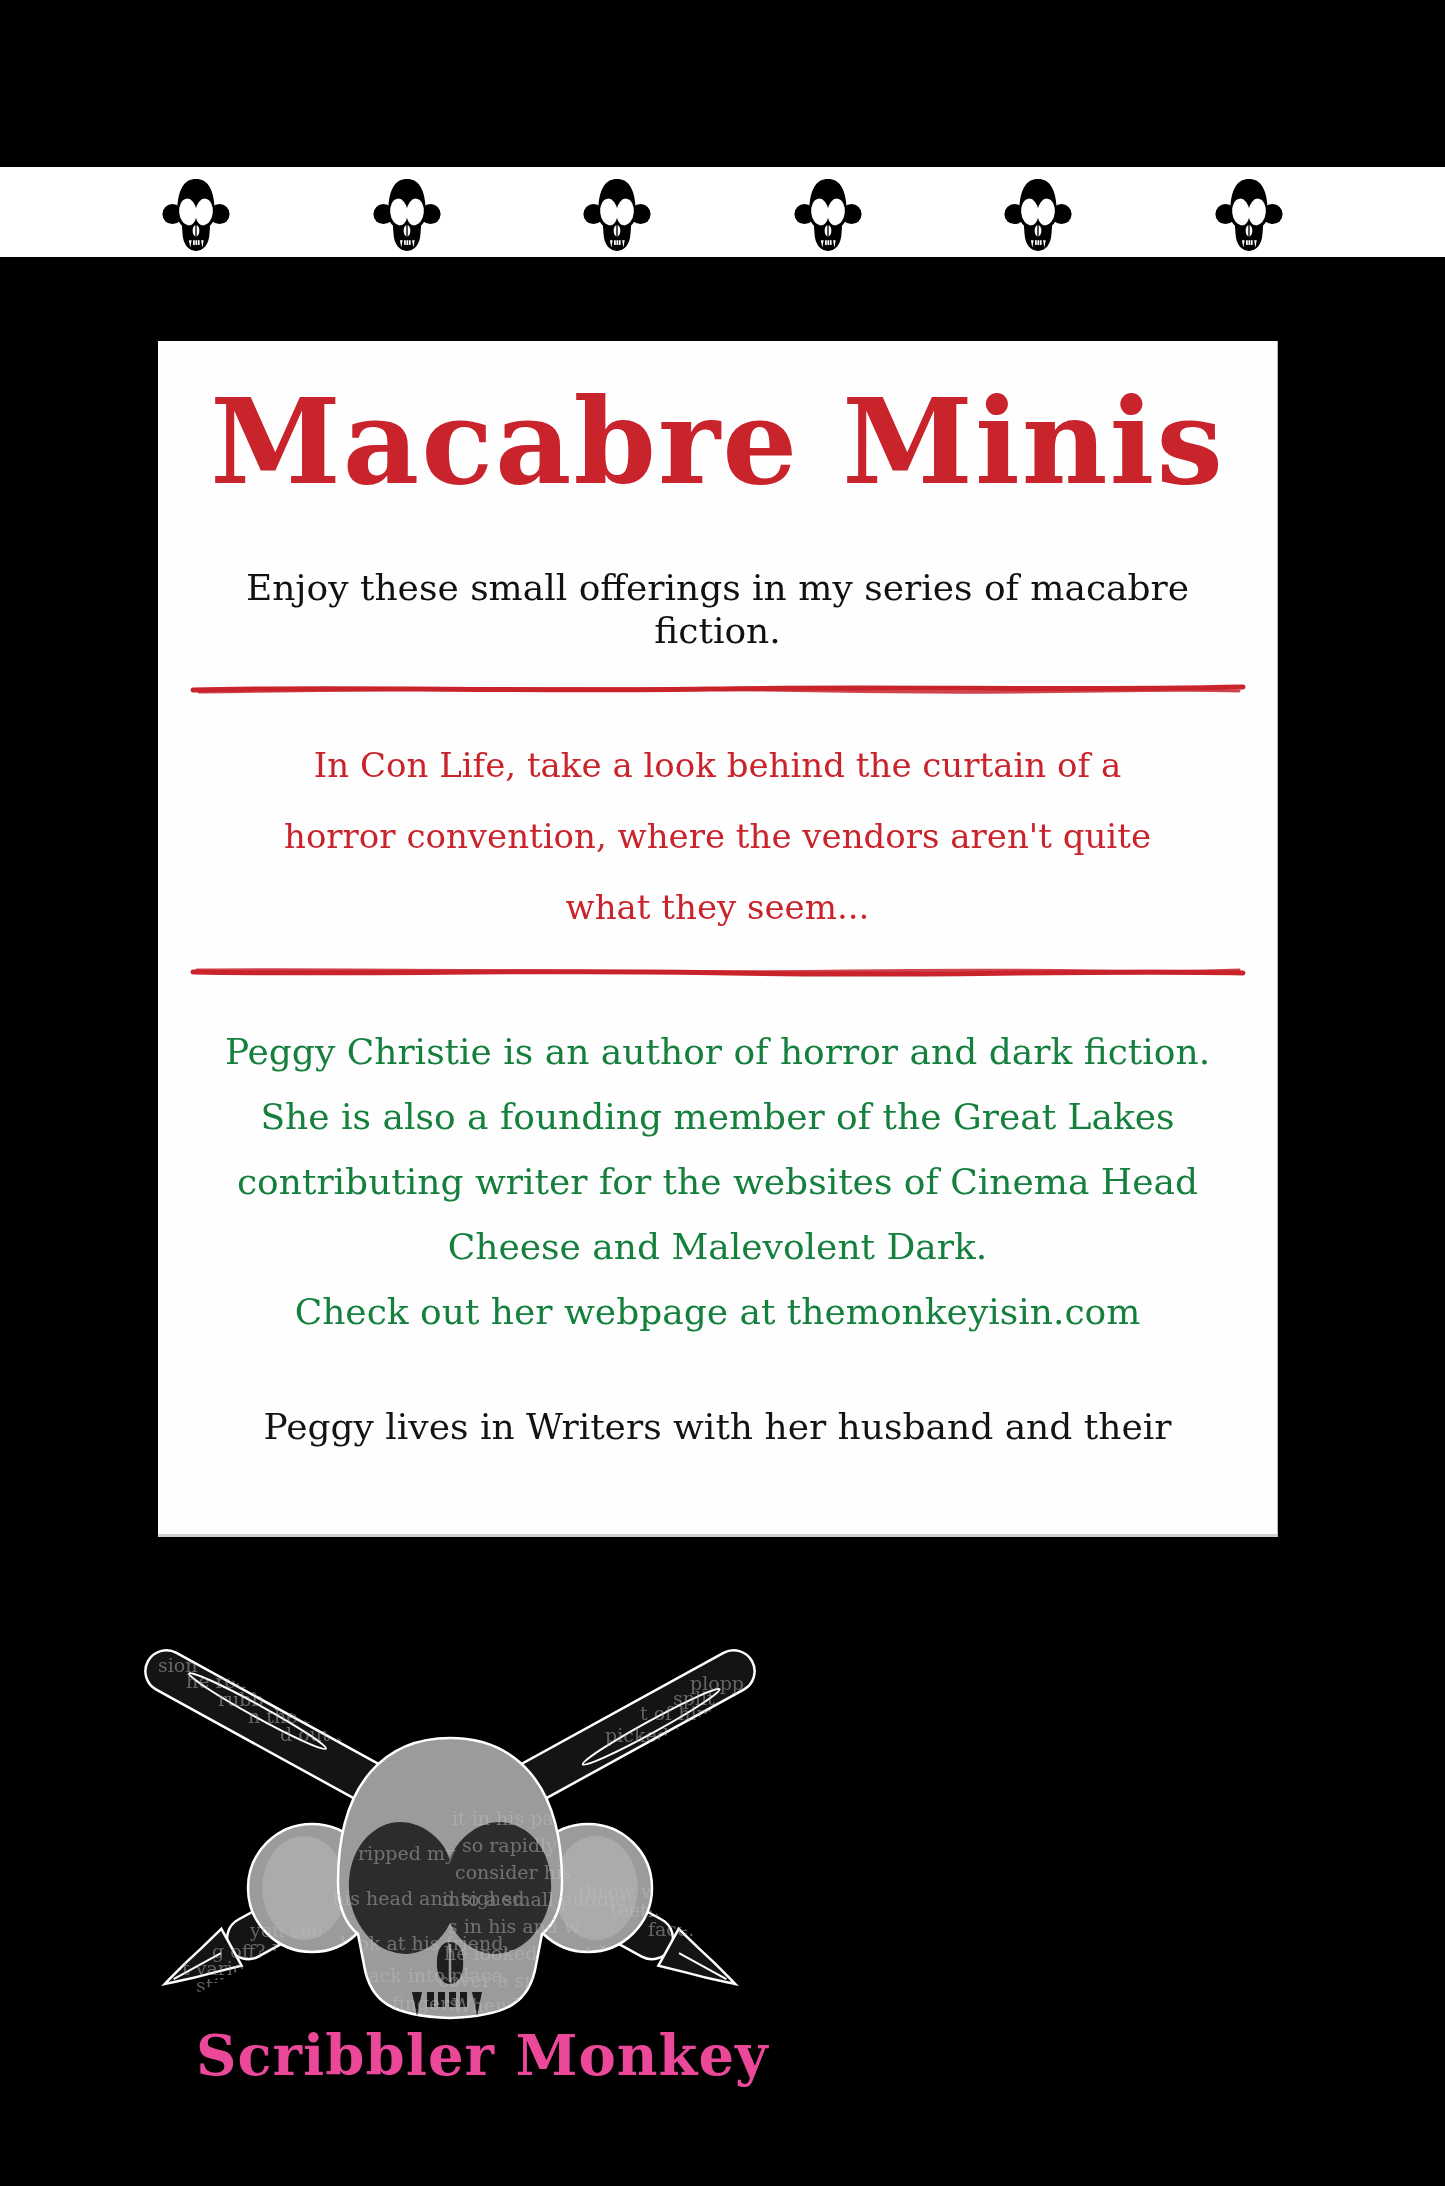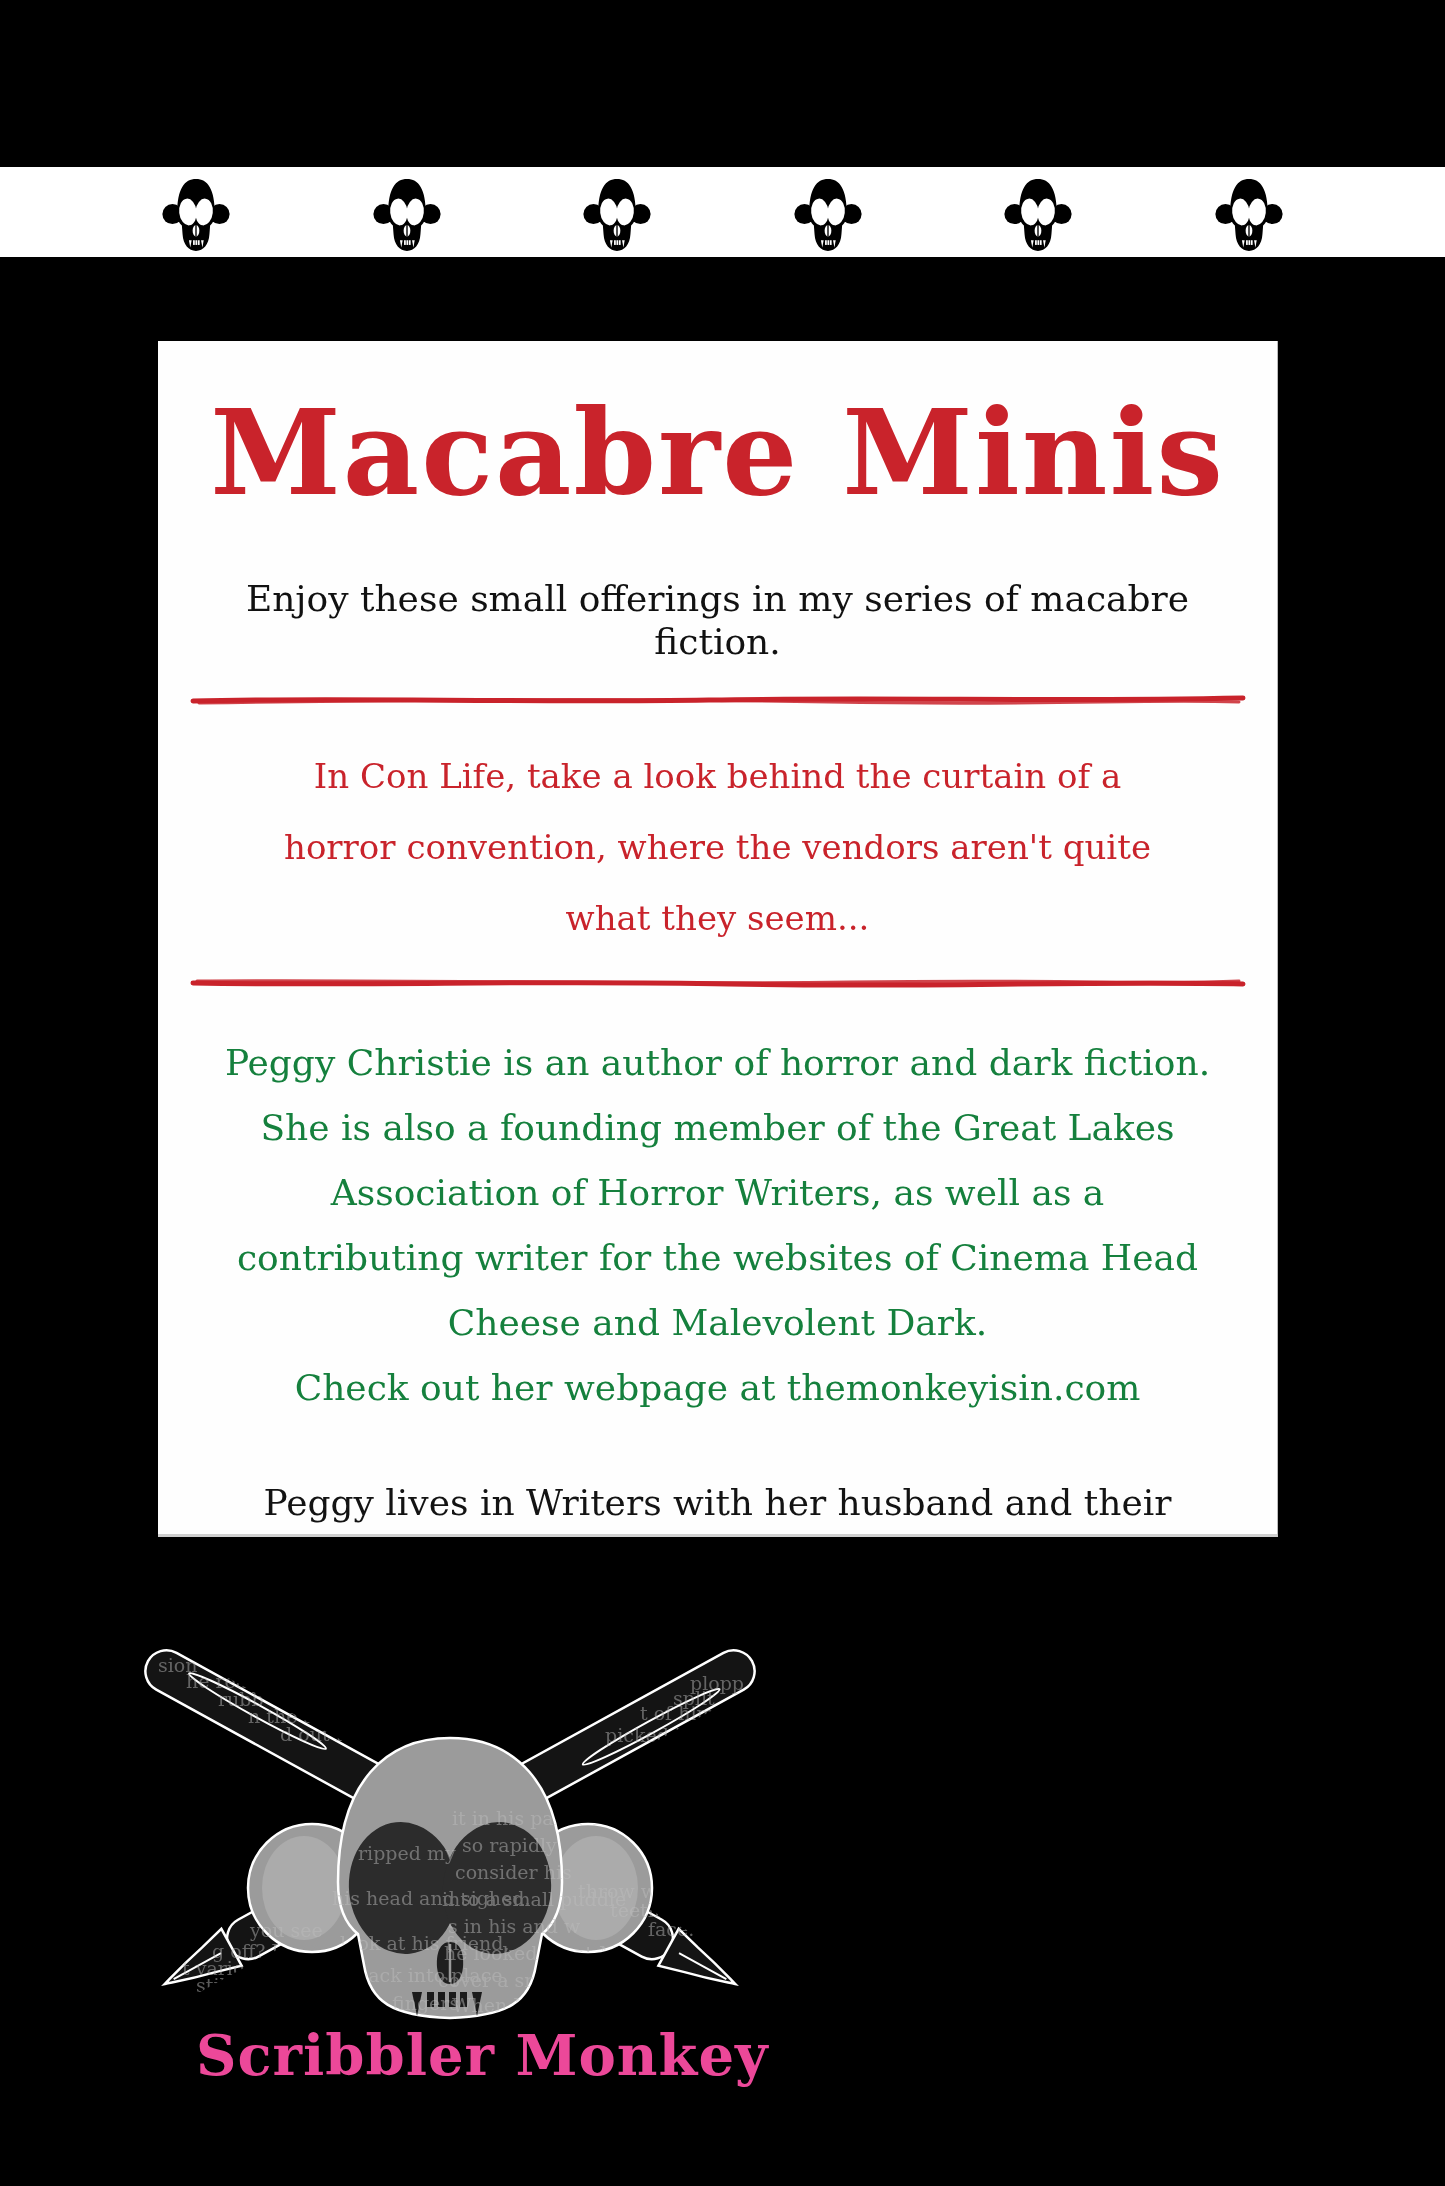--- a/index.html
+++ b/index.html
@@ -10,21 +10,21 @@
   .band{position:absolute;left:0;top:167px;width:1445px;height:90px;background:#fff;
         display:flex;align-items:center;justify-content:space-between;
         padding:0 162px;box-sizing:border-box;}
   .band-skull{width:68px;height:82px;display:block;}
 
   
   .card{position:absolute;left:158px;top:341px;width:1120px;height:1196px;
         background:#fefefe;box-sizing:border-box;padding:36px 30px 10px 30px;
         text-align:center;border-bottom:3px solid #cfcfcf;border-right:1px solid #bbb;}
   .title{color:#c9232b;font-size:118px;font-weight:bold;line-height:1.1;
-         letter-spacing:2px;white-space:nowrap;margin-top:11px;}
+         letter-spacing:2px;white-space:nowrap;}
   .subtitle{color:#111;font-size:36px;line-height:1.2;margin-top:59px;}
   .divider{margin:30px auto 0 auto;width:1058px;height:14px;display:block;}
   .divider.second{margin-top:22px;}
   .teaser{color:#c9232b;font-size:34px;line-height:71px;margin-top:34px;font-weight:500;}
   .bio{color:#15803d;font-size:36px;line-height:65px;margin-top:40px;}
   .residence{color:#131313;font-size:36px;line-height:65px;margin-top:50px;}
 
   
   .logo{position:absolute;left:100px;top:1620px;width:700px;height:420px;}
   .publisher-name{position:absolute;left:196px;top:2022px;color:#ec4899;
@@ -93,21 +93,20 @@
     </div>
 
     <svg class="divider second" viewBox="0 0 1058 14">
       <path d="M4 7 C 180 10, 360 4, 540 8 S 880 5, 1054 8" stroke="#c9232b" stroke-width="5" fill="none" stroke-linecap="round"></path>
       <path d="M8 5 C 220 3, 430 9, 660 6 S 960 9, 1050 5" stroke="#c9232b" stroke-width="3" fill="none" stroke-linecap="round" opacity="0.85"></path>
     </svg>
 
     <div class="bio">
       <div>Peggy Christie is an author of horror and dark fiction.</div>
       <div>She is also a founding member of the Great Lakes</div>
-      <div>Association of Horror Writers, as well as a</div>
       <div>contributing writer for the websites of Cinema Head</div>
       <div>Cheese and Malevolent Dark.</div>
       <div>Check out her webpage at themonkeyisin.com</div>
     </div>
 
     <div class="residence">
       <div>Peggy lives in Writers with her husband and their</div>
     </div>
   </div>
 

